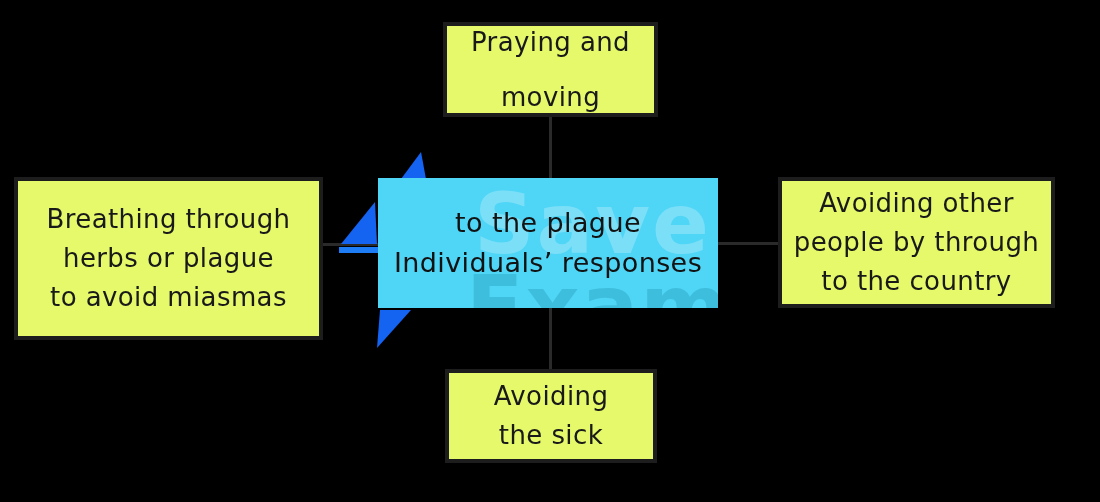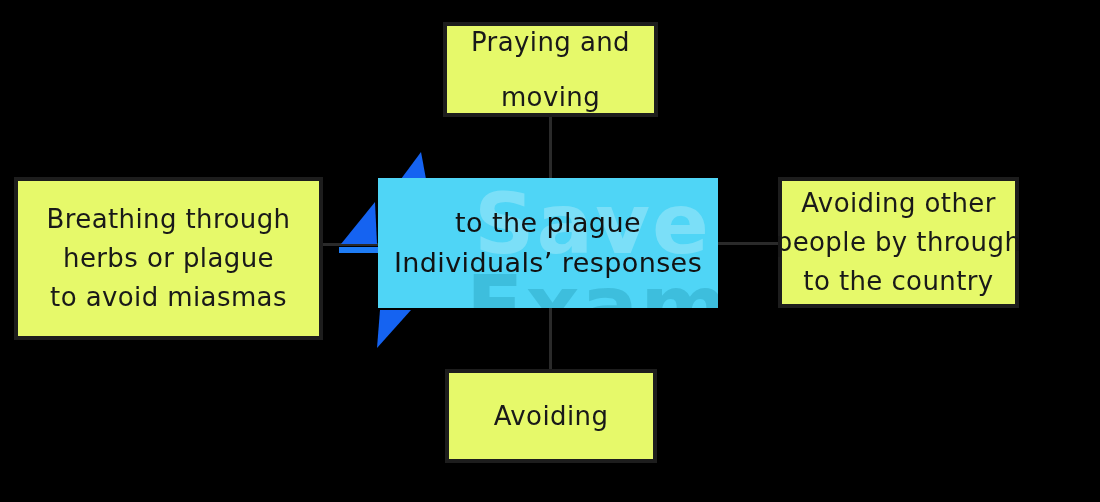--- a/index.html
+++ b/index.html
@@ -34,21 +34,21 @@
     display:flex;flex-direction:column;
     align-items:center;justify-content:center;
     text-align:center;
     font-size:26px;
     letter-spacing:0.4px;
   }
   .node .ln{display:block;line-height:39px;white-space:nowrap;}
   .node-top   {left:443px;top:22px; width:215px;height:95px;gap:16px;}
   .node-bottom{left:445px;top:369px;width:212px;height:94px;}
   .node-left  {left:14px; top:177px;width:309px;height:163px;align-items:center;}
-  .node-right {left:778px;top:177px;width:241px;height:131px;}
+  .node-right {left:778px;top:177px;width:277px;height:131px;}
   .node-center{
     position:absolute;
     z-index:2;
     box-sizing:border-box;
     left:378px;top:178px;width:340px;height:130px;
     background:var(--center_fill);
     color:var(--center_text);
     display:flex;flex-direction:column;
     align-items:center;justify-content:center;
     text-align:center;
@@ -97,20 +97,21 @@
   </div>
 
   <div class="node node-right">
     <span class="ln">Avoiding other</span>
     <span class="ln">people by through</span>
     <span class="ln">to the country</span>
   </div>
 
   <div class="node node-bottom">
     <span class="ln">Avoiding</span>
+    <span class="ln">the sick</span>
   </div>
 
   <div class="node-center">
     <div class="watermark">
       <span class="wm1">SaveMy</span>
       <span class="wm2">Exams</span>
     </div>
     <span class="ln">to the plague</span>
     <span class="ln">Individuals’ responses</span>
   </div>

